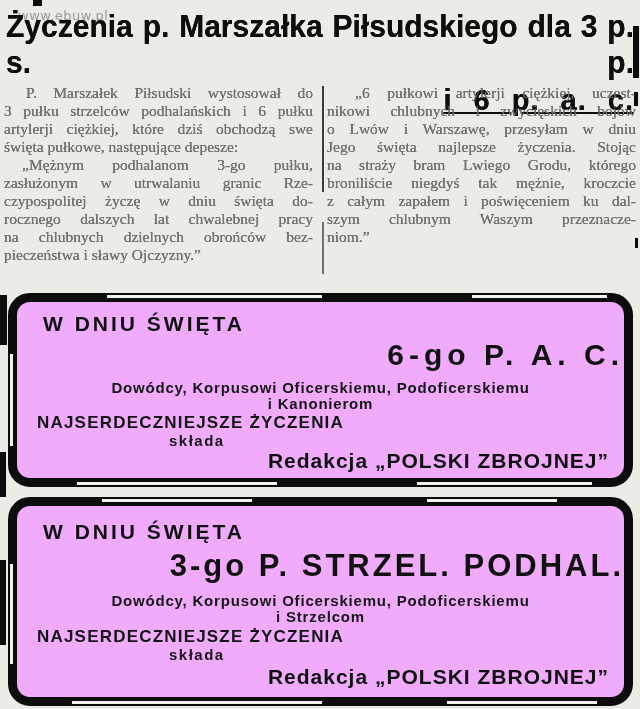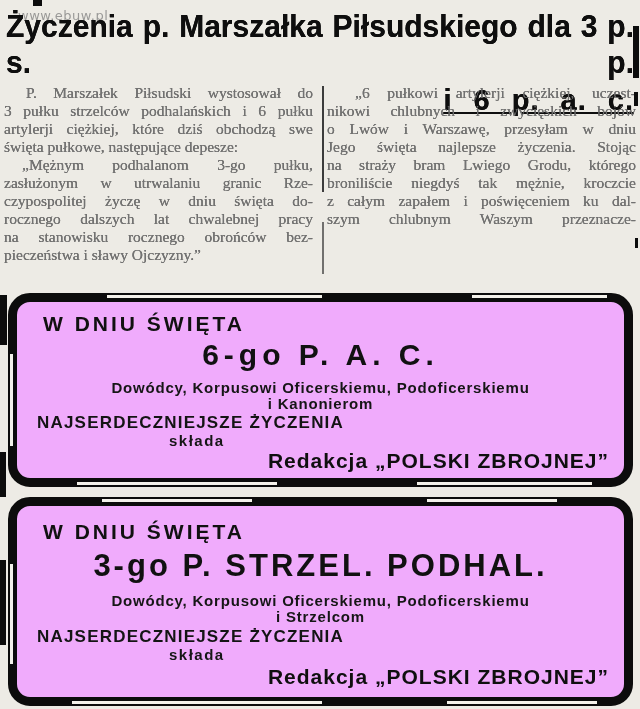--- a/index.html
+++ b/index.html
@@ -58,21 +58,21 @@
   .gbox.b2 { top:497px; height:209px; }
   .bstripe { position:absolute; background:#f3f1ea; z-index:3; }
   .bstripe.h { height:3px; }
   .bstripe.v { width:3px; }
   .g-head {
     margin:10px 0 0 26px; font-size:21px; font-weight:700;
     letter-spacing:3px; color:#111; line-height:24px;
   }
   .b2 .g-head { margin-top:14px; }
   .g-unit {
-    margin-top:2px; text-align:center; font-size:30px; font-weight:700;
+    margin-top:2px; text-align:right; font-size:30px; font-weight:700;
     letter-spacing:5px; color:#111; line-height:34px;
   }
   .b2 .g-unit { margin-top:4px; font-size:31px; letter-spacing:3px; line-height:36px; }
   .g-ded {
     margin-top:8px; text-align:center; font-size:15px; font-weight:700;
     letter-spacing:.8px; color:#161616; line-height:16px;
   }
   .b2 .g-ded { margin-top:9px; }
   .g-ded2 {
     text-align:center; font-size:15px; font-weight:700;
@@ -108,32 +108,33 @@
 <div class="article">
   <div class="col">
     <div class="aline ind">P. Marszałek Piłsudski wystosował do</div>
     <div class="aline">3 pułku strzelców podhalańskich i 6 pułku</div>
     <div class="aline">artylerji ciężkiej, które dziś obchodzą swe</div>
     <div class="aline last">święta pułkowe, następujące depesze:</div>
     <div class="aline ind2">„Mężnym podhalanom 3-go pułku,</div>
     <div class="aline">zasłużonym w utrwalaniu granic Rze-</div>
     <div class="aline">czypospolitej życzę w dniu święta do-</div>
     <div class="aline">rocznego dalszych lat chwalebnej pracy</div>
-    <div class="aline">na stanowisku rocznego obrońców bez-</div>
+    <div class="aline">na chlubnych dzielnych obrońców bez-</div>
     <div class="aline last">pieczeństwa i sławy Ojczyzny.”</div>
   </div>
   <div class="col">
     <div class="aline ind3">„6 pułkowi artylerji ciężkiej, uczest-</div>
     <div class="aline">nikowi chlubnych i zwycięskich bojów</div>
     <div class="aline">o Lwów i Warszawę, przesyłam w dniu</div>
     <div class="aline">Jego święta najlepsze życzenia. Stojąc</div>
     <div class="aline">na straży bram Lwiego Grodu, którego</div>
     <div class="aline">broniliście niegdyś tak mężnie, kroczcie</div>
     <div class="aline">z całym zapałem i poświęceniem ku dal-</div>
     <div class="aline">szym chlubnym Waszym przeznacze-</div>
+    <div class="aline last">niom.”</div>
   </div>
   <div class="colrule r1"></div>
   <div class="colrule r2"></div>
 </div>
 
 <div class="gbox b1">
   <div class="bstripe h" style="top:-7px;left:90px;width:215px;"></div>
   <div class="bstripe h" style="top:-7px;left:455px;width:135px;"></div>
   <div class="bstripe v" style="left:-7px;top:52px;height:92px;"></div>
   <div class="bstripe h" style="bottom:-7px;left:60px;width:200px;"></div>

